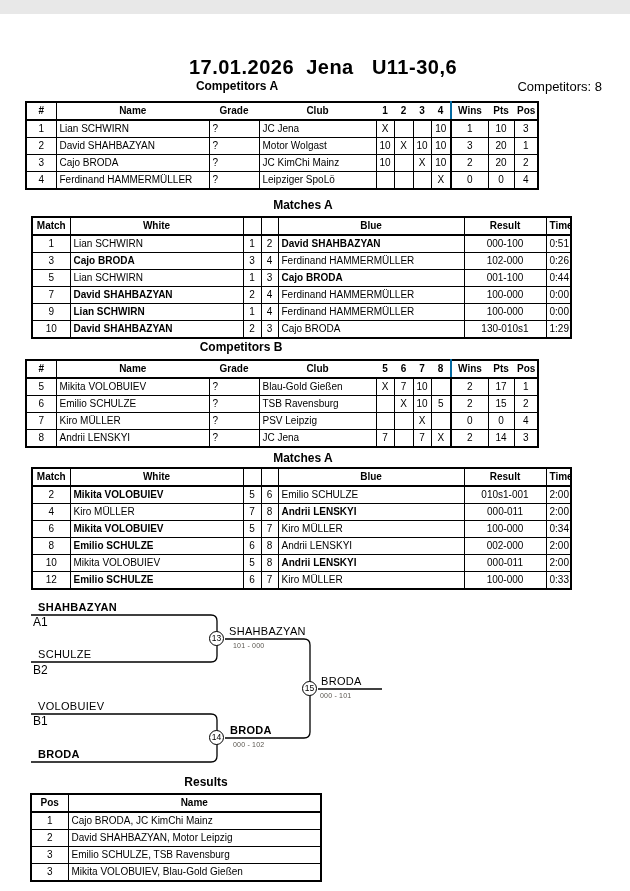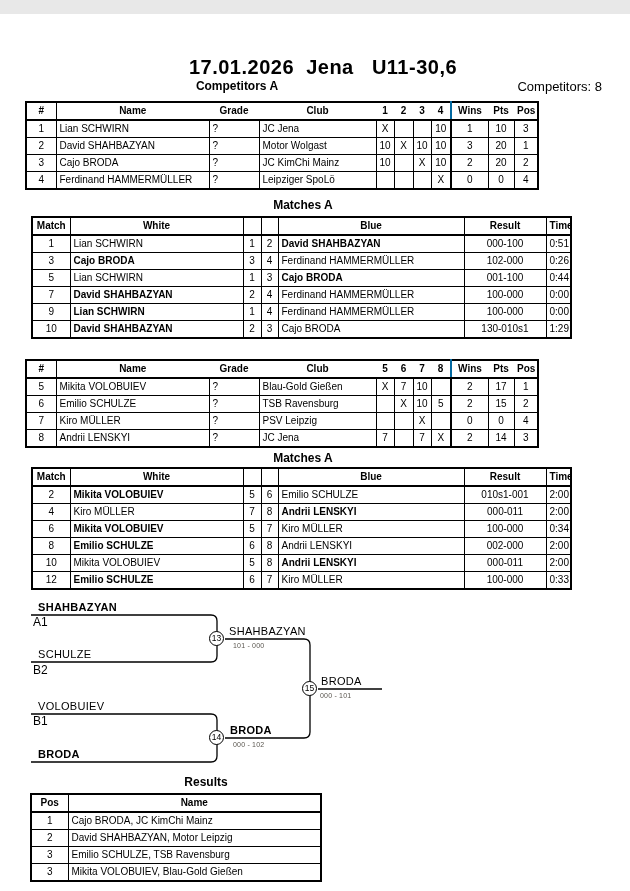--- a/index.html
+++ b/index.html
@@ -211,20 +211,21 @@
         <td class="l b">David SHAHBAZYAN</td>
         <td class="c">2</td>
         <td class="c">3</td>
         <td class="l">Cajo BRODA</td>
         <td class="c">130-010s1</td>
         <td class="c">1:29</td>
       </tr>
     </tbody>
   </table>
 
+  <div class="abs heading" style="top:327px;left:0;width:482px;">Competitors B</div>
   <table class="abs tbl comp" style="top:345px;left:25px;width:512px;">
     <colgroup>
         <col style="width:30px">
         <col style="width:153px">
         <col style="width:50px">
         <col style="width:117px">
         <col style="width:18px">
         <col style="width:19px">
         <col style="width:18px">
         <col style="width:20px">

